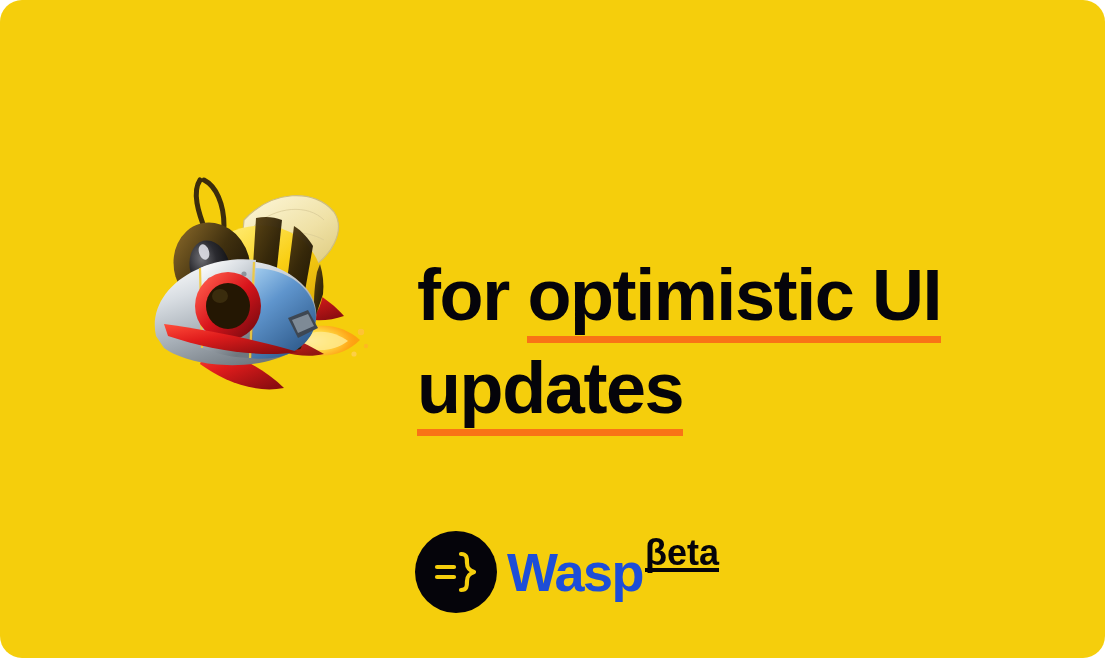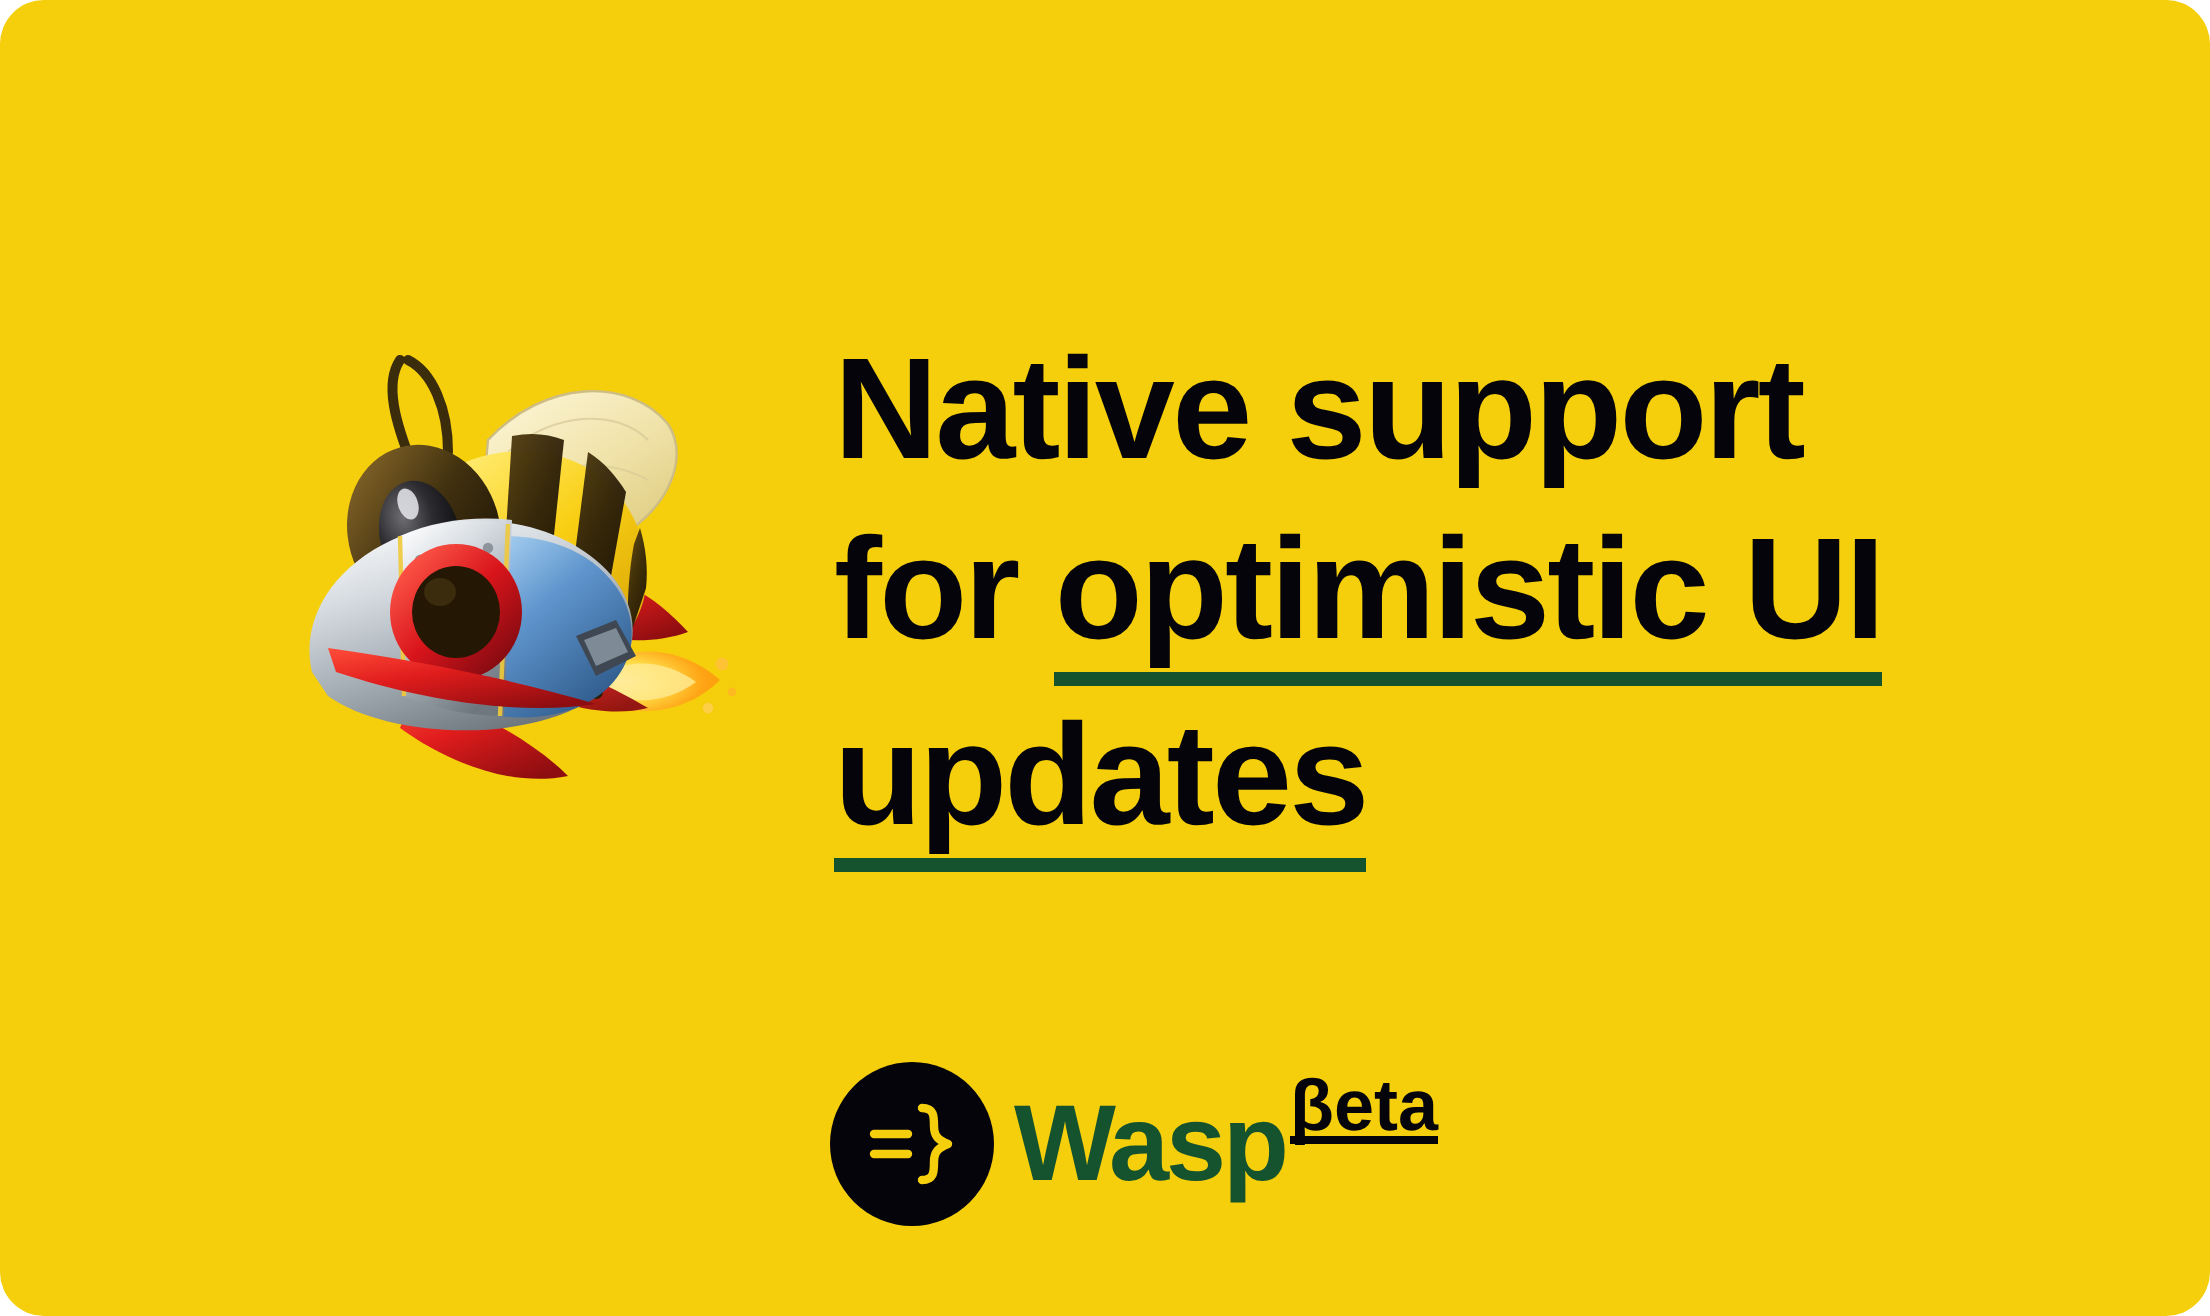--- a/index.html
+++ b/index.html
@@ -43,21 +43,21 @@
     width: 600px;
     margin: 0;
     font-family: "Liberation Sans", sans-serif;
     font-weight: 700;
     font-size: 72px;
     line-height: 90px;
     letter-spacing: -1.4px;
     color: #05040a;
   }
   .headline .u {
-    border-bottom: 7px solid #14532d;
+    border-bottom: 7px solid #f97316;
     padding-bottom: 3px;
     display: inline-block;
     line-height: 76px;
   }
 
   
   .brand {
     position: absolute;
     left: 415px;
     top: 531px;
@@ -74,21 +74,21 @@
     justify-content: center;
     flex: none;
   }
   .brand-mark svg { display: block; }
   .brand-word {
     font-family: "Liberation Sans", sans-serif;
     font-weight: 700;
     font-size: 54px;
     line-height: 82px;
     letter-spacing: -1.5px;
-    color: #14532d;
+    color: #1d4ed8;
     margin-left: 10px;
   }
   .brand-beta {
     font-family: "Liberation Sans", sans-serif;
     font-weight: 700;
     font-size: 36px;
     line-height: 27px;
     color: #05040a;
     margin-top: 8px;
     margin-left: 2px;
@@ -209,21 +209,21 @@
 
         <path d="M140 150 L160 142 L170 160 L150 170 Z" fill="#3e4752"></path>
         <path d="M144 152 L160 146 L166 158 L150 165 Z" fill="#7e8a96"></path>
 
         <path d="M16 156 C60 162 110 172 150 184 C112 190 62 182 20 168 Z" fill="url(#gRed)"></path>
       </g>
     </svg>
   </div>
 
   <h1 class="headline">
-    <span>Native support</span><br>
+    <br>
     <span>for </span><span class="u">optimistic UI</span><br>
     <span class="u">updates</span>
   </h1>
 
   <div class="brand">
     <div class="brand-mark">
       <svg width="46" height="46" viewBox="0 0 46 46" xmlns="http://www.w3.org/2000/svg">
         <g stroke="#f5ce0c" stroke-width="4.2" fill="none" stroke-linecap="round" stroke-linejoin="round">
           <line x1="4" y1="18" x2="21" y2="18"></line>
           <line x1="4" y1="28" x2="21" y2="28"></line>

